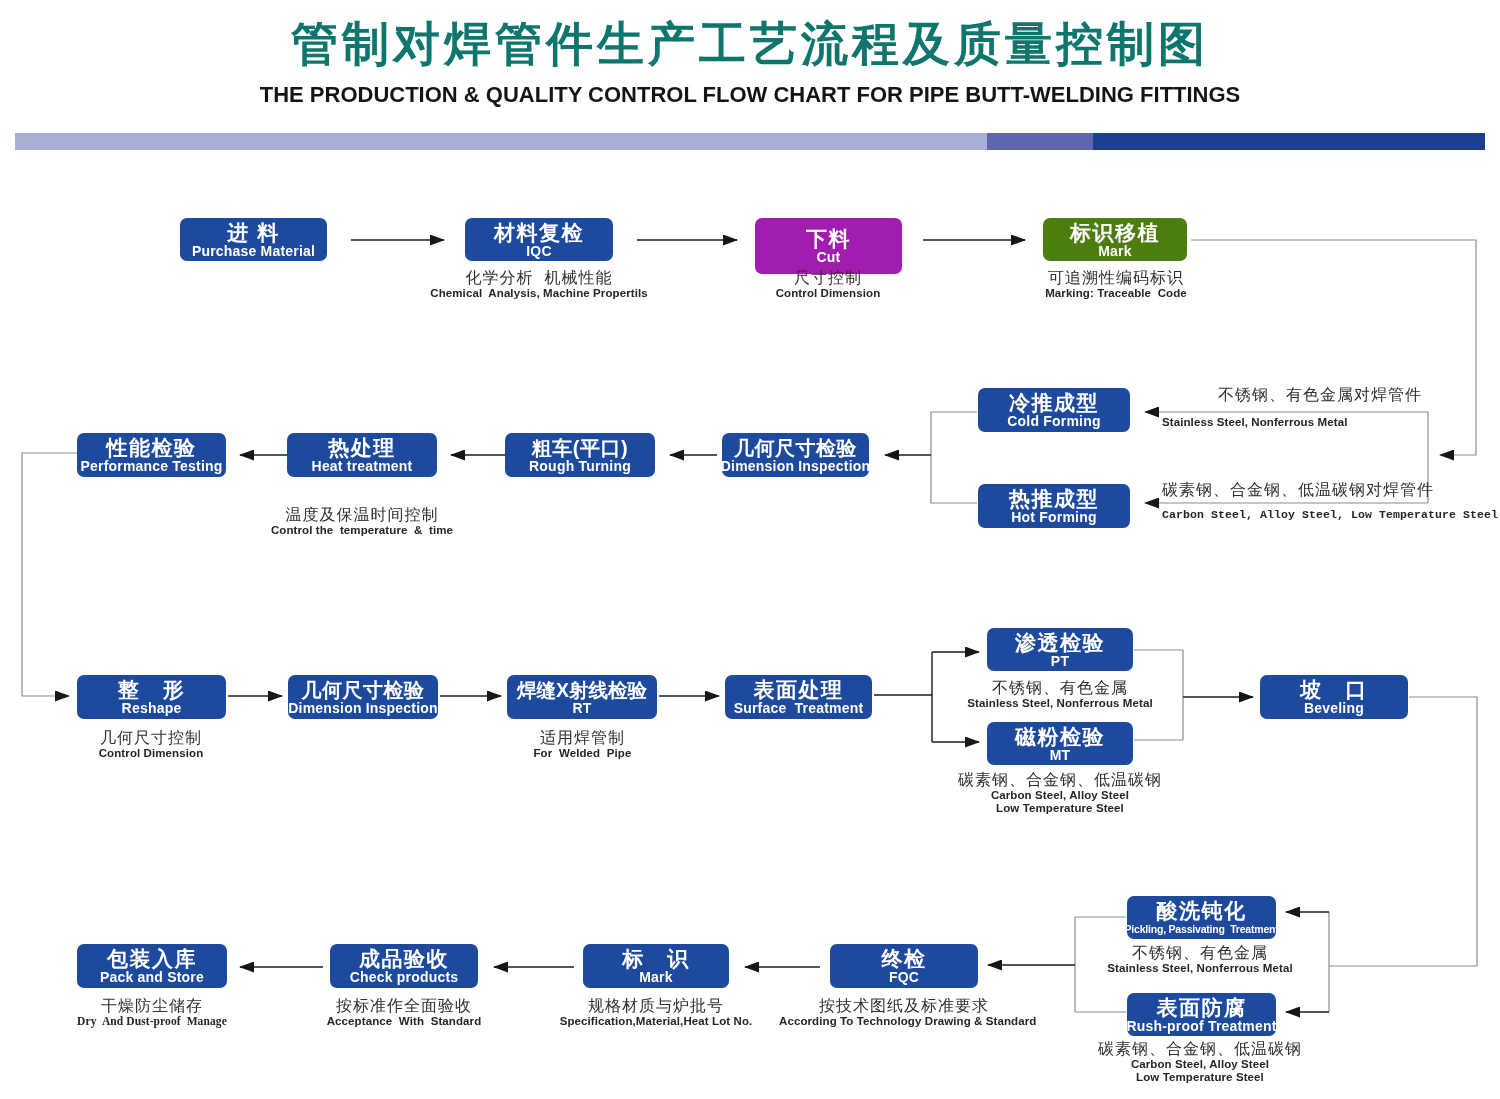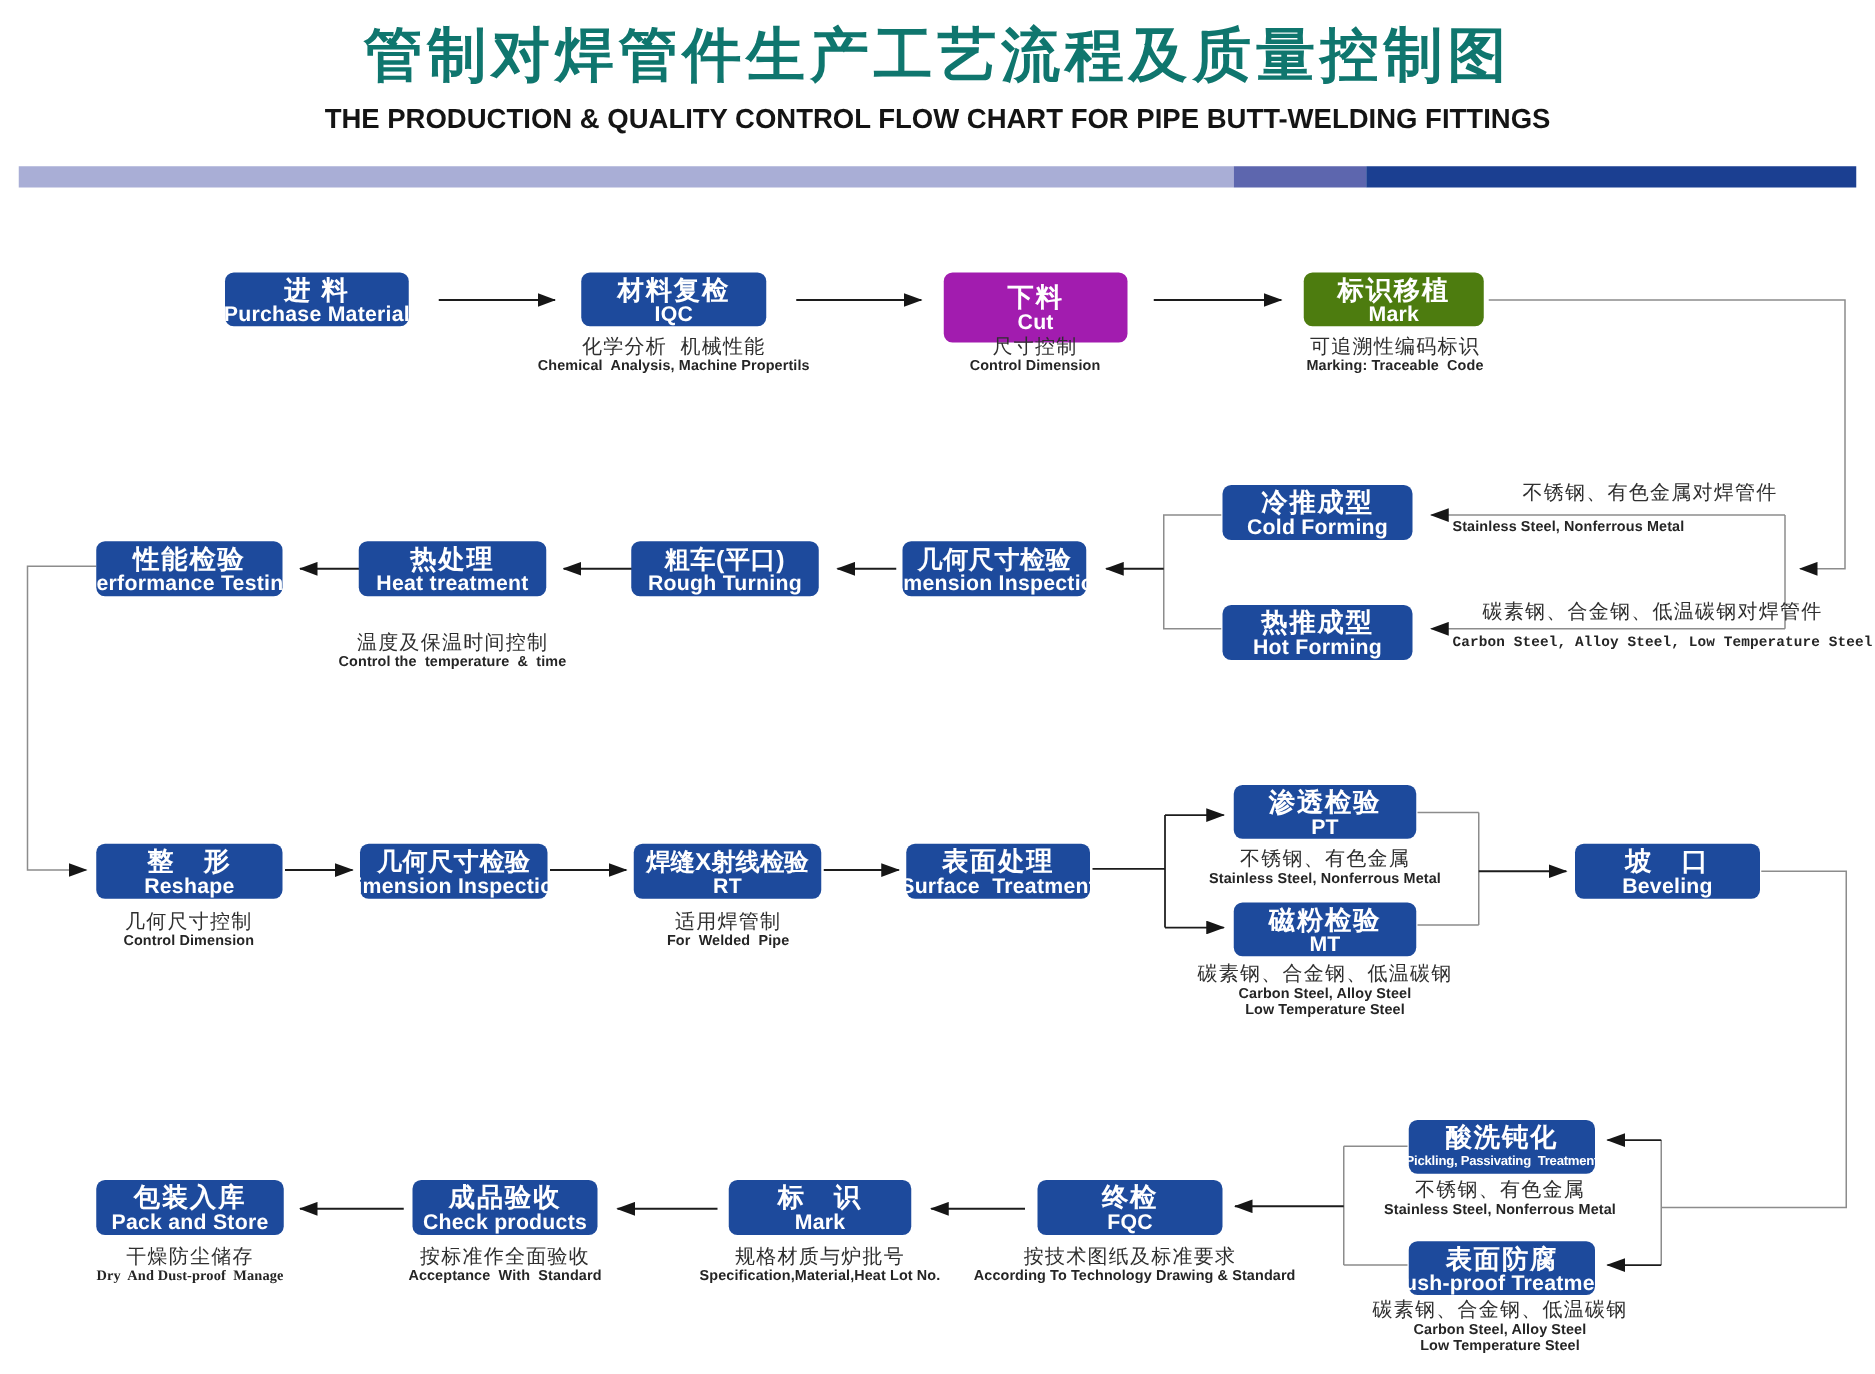--- a/index.html
+++ b/index.html
@@ -21,21 +21,21 @@
   .bar .seg{position:absolute;top:0;height:17px;}
   .seg1{left:0;width:972px;}
   .seg2{left:972px;width:106px;}
   .seg3{left:1078px;width:392px;}
   .wires{position:absolute;left:0;top:0;width:1500px;height:1099px;}
   .node{
     position:absolute;border-radius:7px;color:#ffffff;text-align:center;
     display:flex;flex-direction:column;justify-content:center;align-items:center;
   }
   .node .zh{font-size:21px;font-weight:bold;letter-spacing:1.5px;line-height:22px;white-space:pre;}
-  .node .en{font-size:17px;font-weight:bold;line-height:13px;margin-top:1px;white-space:pre;letter-spacing:0.2px;}
+  .node .en{font-size:14px;font-weight:bold;line-height:13px;margin-top:1px;white-space:pre;letter-spacing:0.2px;}
   .node .zh.fit{font-size:19.5px;letter-spacing:0px;}
   .node .zh.mid{font-size:20px;letter-spacing:0.5px;}
   .node .en.small{font-size:10.5px;letter-spacing:-0.2px;}
   .note{position:absolute;text-align:center;}
   .note.left{text-align:left;}
   .note .nzh{font-size:16px;color:#2f2f2f;line-height:18px;letter-spacing:1px;white-space:pre;}
   .note .nen{font-size:11.5px;font-weight:bold;color:#252525;line-height:13px;white-space:pre;letter-spacing:0.1px;}
 </style>
 </head>
 <body>
@@ -155,21 +155,21 @@
     <div class="zh">性能检验</div>
     <div class="en">Performance Testing</div>
   </div>
 
   <div class="note left" style="left:1218px;top:386px;width:300px;">
     <div class="nzh">不锈钢、有色金属对焊管件</div>
   </div>
   <div class="note left" style="left:1162px;top:416px;width:300px;">
     <div class="nen">Stainless Steel, Nonferrous Metal</div>
   </div>
-  <div class="note left" style="left:1162px;top:481px;width:320px;text-align:center;">
+  <div class="note left" style="left:1162px;top:481px;width:320px;">
     <div class="nzh">碳素钢、合金钢、低温碳钢对焊管件</div>
   </div>
   <div class="note left" style="left:1162px;top:508px;width:320px;font-family:Liberation Mono, monospace;">
     <div class="nen">Carbon Steel, Alloy Steel, Low Temperature Steel</div>
   </div>
   <div class="note" style="left:242px;top:506px;width:240px;">
     <div class="nzh">温度及保温时间控制</div>
     <div class="nen">Control the  temperature  &amp;  time</div>
   </div>
 

